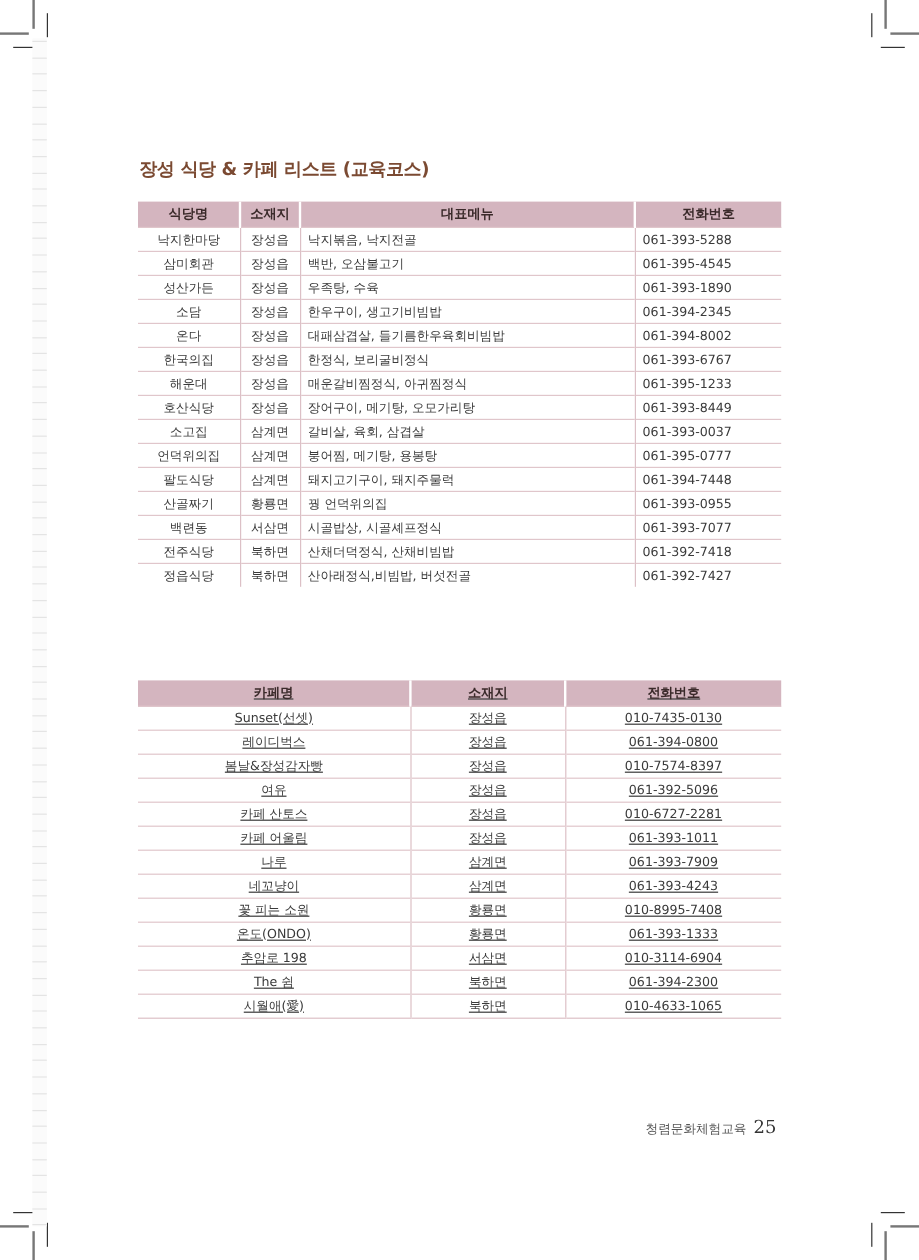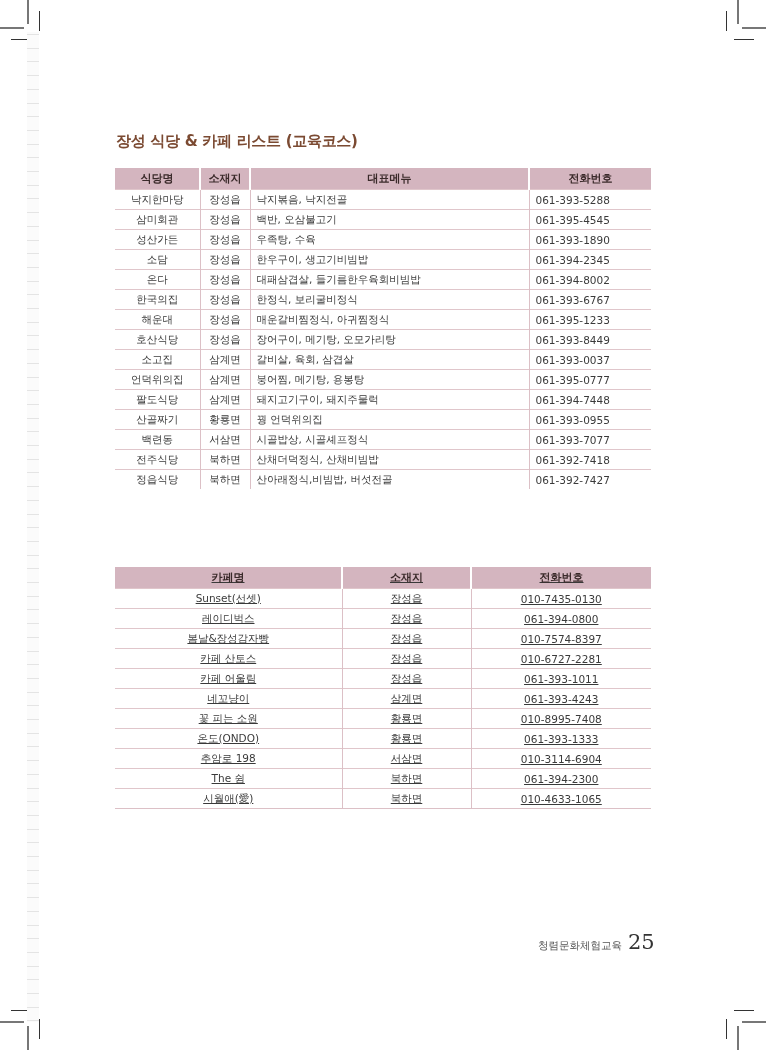--- a/index.html
+++ b/index.html
@@ -18,21 +18,21 @@
   th:first-child { border-left:none; }
   td { height:19px; padding:0; border-top:1px solid #e0c6cb; border-left:1.5px solid #dcc0c6;
        text-align:center; color:#3a3a3a; white-space:nowrap; overflow:hidden; }
   td:first-child { border-left:none; }
   tr.last td { border-bottom:1.5px solid #dcc0c6; }
   td.l { text-align:left; padding-left:6px; }
   #t1 { left:115px; top:168px; width:536px; }
   #t2 { left:115px; top:567px; width:536px;text-decoration:underline; }
   .footer { position:absolute; left:538px; top:930px; font-family:"DejaVu Serif", "Liberation Serif", serif;
             color:#555; font-size:10.5px; }
-  .footer .num { font-size:21px; color:#333; margin-left:6px; }
+  .footer .num { font-size:15px; color:#333; margin-left:6px; }
 </style>
 </head>
 <body>
 
 <div class="crop" style="left:27px;top:0;width:2px;height:24px;"></div>
 <div class="crop" style="left:0;top:27px;width:24px;height:2px;"></div>
 <div class="crop dark" style="left:39px;top:11px;width:1px;height:20px;"></div>
 <div class="crop dark" style="left:11px;top:39px;width:20px;height:1px;"></div>
 
 <div class="crop" style="left:737px;top:0;width:2px;height:24px;"></div>
@@ -260,28 +260,38 @@
         <td>레이디벅스</td>
         <td>장성읍</td>
         <td>061-394-0800</td>
       </tr>
       <tr>
         <td>봄날&amp;장성감자빵</td>
         <td>장성읍</td>
         <td>010-7574-8397</td>
       </tr>
       <tr>
+        <td>여유</td>
+        <td>장성읍</td>
+        <td>061-392-5096</td>
+      </tr>
+      <tr>
         <td>카페 산토스</td>
         <td>장성읍</td>
         <td>010-6727-2281</td>
       </tr>
       <tr>
         <td>카페 어울림</td>
         <td>장성읍</td>
         <td>061-393-1011</td>
+      </tr>
+      <tr>
+        <td>나루</td>
+        <td>삼계면</td>
+        <td>061-393-7909</td>
       </tr>
       <tr>
         <td>네꼬냥이</td>
         <td>삼계면</td>
         <td>061-393-4243</td>
       </tr>
       <tr>
         <td>꽃 피는 소원</td>
         <td>황룡면</td>
         <td>010-8995-7408</td>

